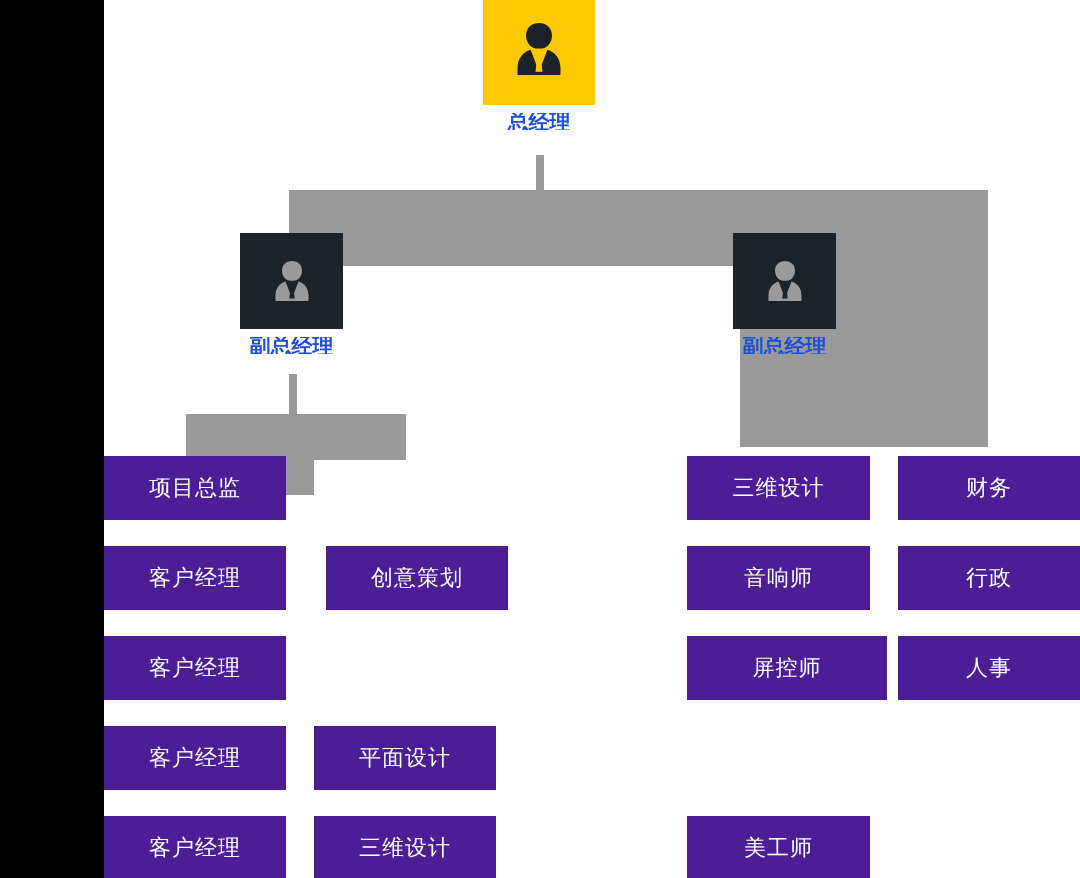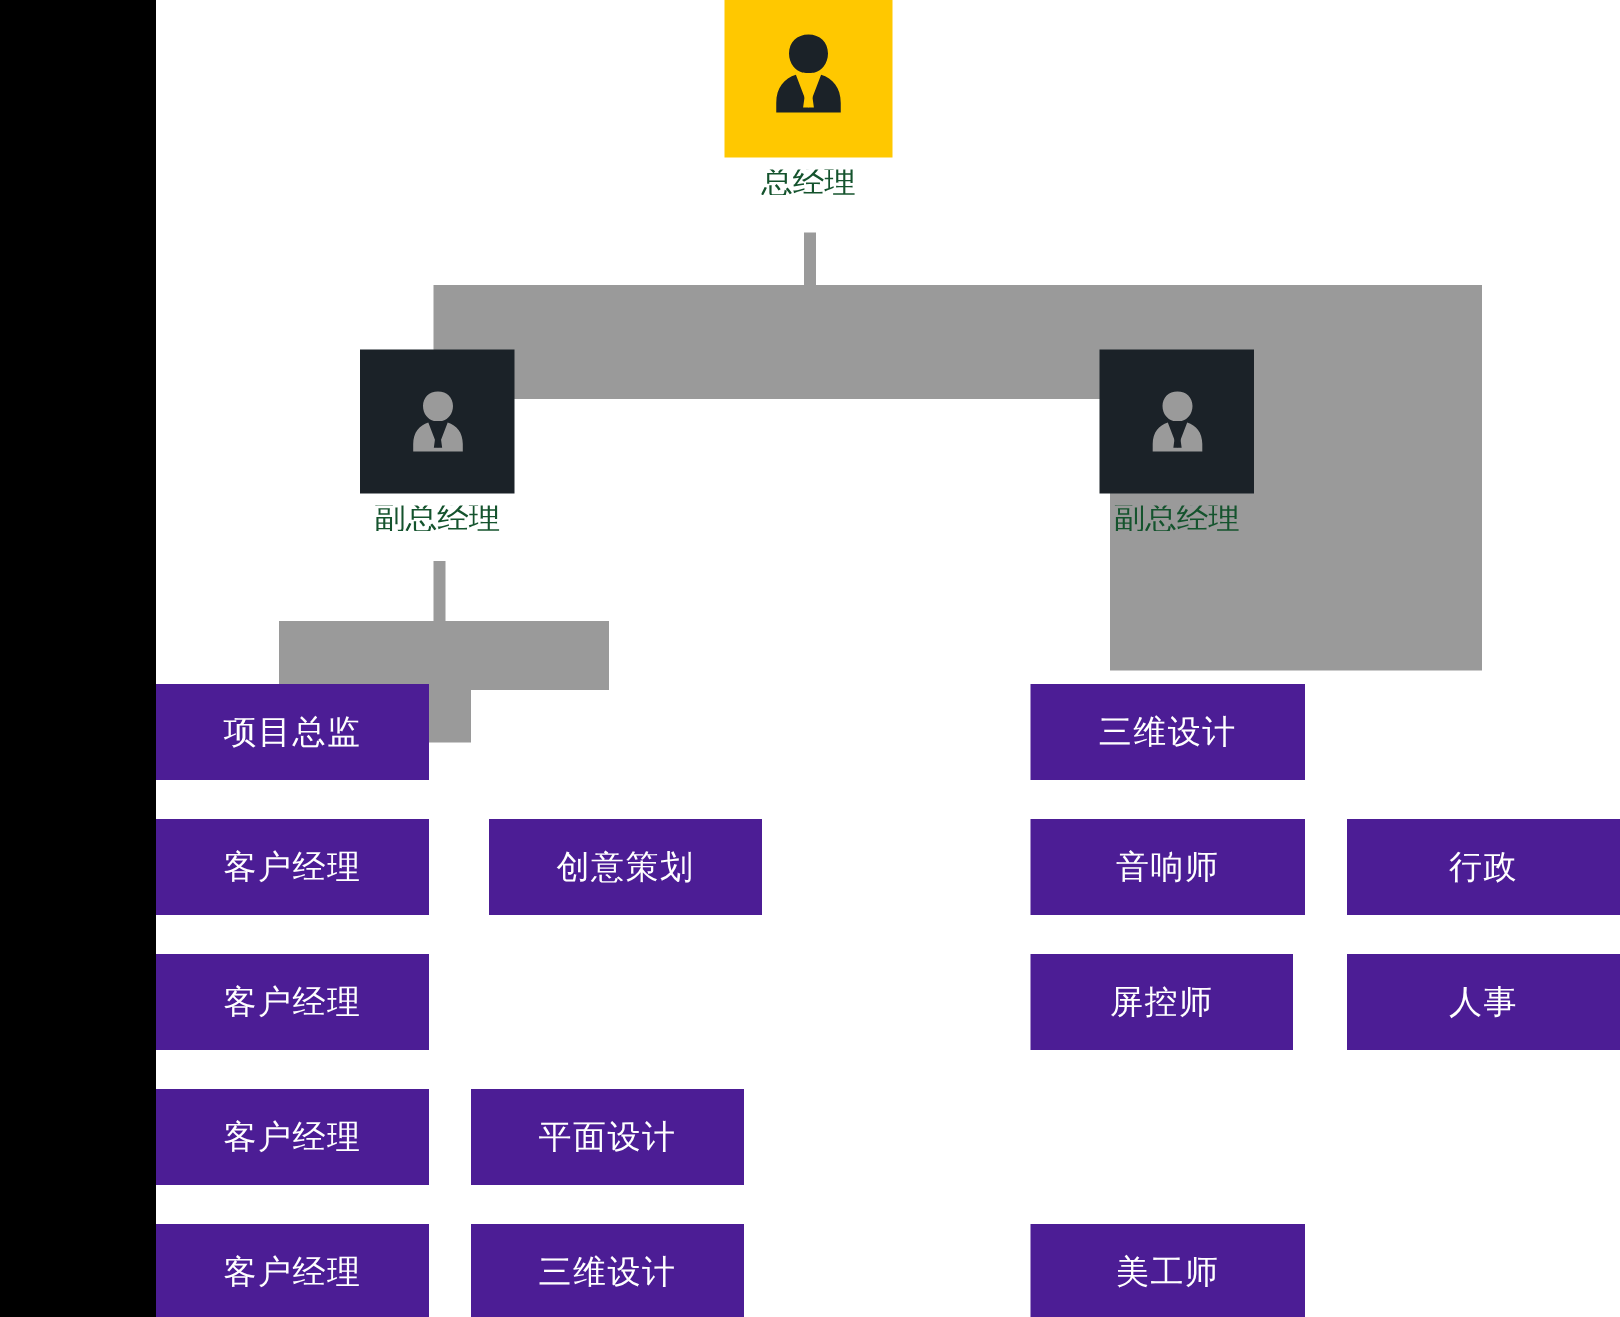--- a/index.html
+++ b/index.html
@@ -48,27 +48,27 @@
     background: #ffc800;
   }
   .node .chip.deputy {
     background: #1b2228;
   }
   .node .nlabel {
     position: absolute;
     left: 50%;
     transform: translateX(-50%);
     white-space: nowrap;
-    color: #14532d;
+    color: #1d4ed8;
     font-size: 21px;
     line-height: 17px;
     height: 17px;
     overflow: hidden;
     letter-spacing: 0px;
-    font-weight: 400;
+    font-weight: 700;
   }
 
   
   .jobbox {
     position: absolute;
     background: #4c1d95;
     color: #ffffff;
     display: flex;
     align-items: center;
     justify-content: center;
@@ -142,19 +142,20 @@
   <div class="jobbox" style="left:104px; top:636px; width:182px; height:64px;">客户经理</div>
   <div class="jobbox" style="left:104px; top:726px; width:182px; height:64px;">客户经理</div>
   <div class="jobbox" style="left:104px; top:816px; width:182px; height:64px;">客户经理</div>
 
   <div class="jobbox" style="left:326px; top:546px; width:182px; height:64px;">创意策划</div>
   <div class="jobbox" style="left:314px; top:726px; width:182px; height:64px;">平面设计</div>
   <div class="jobbox" style="left:314px; top:816px; width:182px; height:64px;">三维设计</div>
 
   <div class="jobbox" style="left:687px; top:456px; width:183px; height:64px;">三维设计</div>
   <div class="jobbox" style="left:687px; top:546px; width:183px; height:64px;">音响师</div>
-  <div class="jobbox" style="left:687px; top:636px; width:175px; height:64px;font-family:Liberation Mono, monospace;">屏控师</div>
+  <div class="jobbox" style="left:687px; top:636px; width:200px; height:64px;font-family:Liberation Mono, monospace;">屏控师</div>
   <div class="jobbox" style="left:687px; top:816px; width:183px; height:64px;">美工师</div>
 
+  <div class="jobbox" style="left:898px; top:456px; width:182px; height:64px;">财务</div>
   <div class="jobbox" style="left:898px; top:546px; width:182px; height:64px;">行政</div>
   <div class="jobbox" style="left:898px; top:636px; width:182px; height:64px;">人事</div>
 
 </div>
 
 </body></html>

